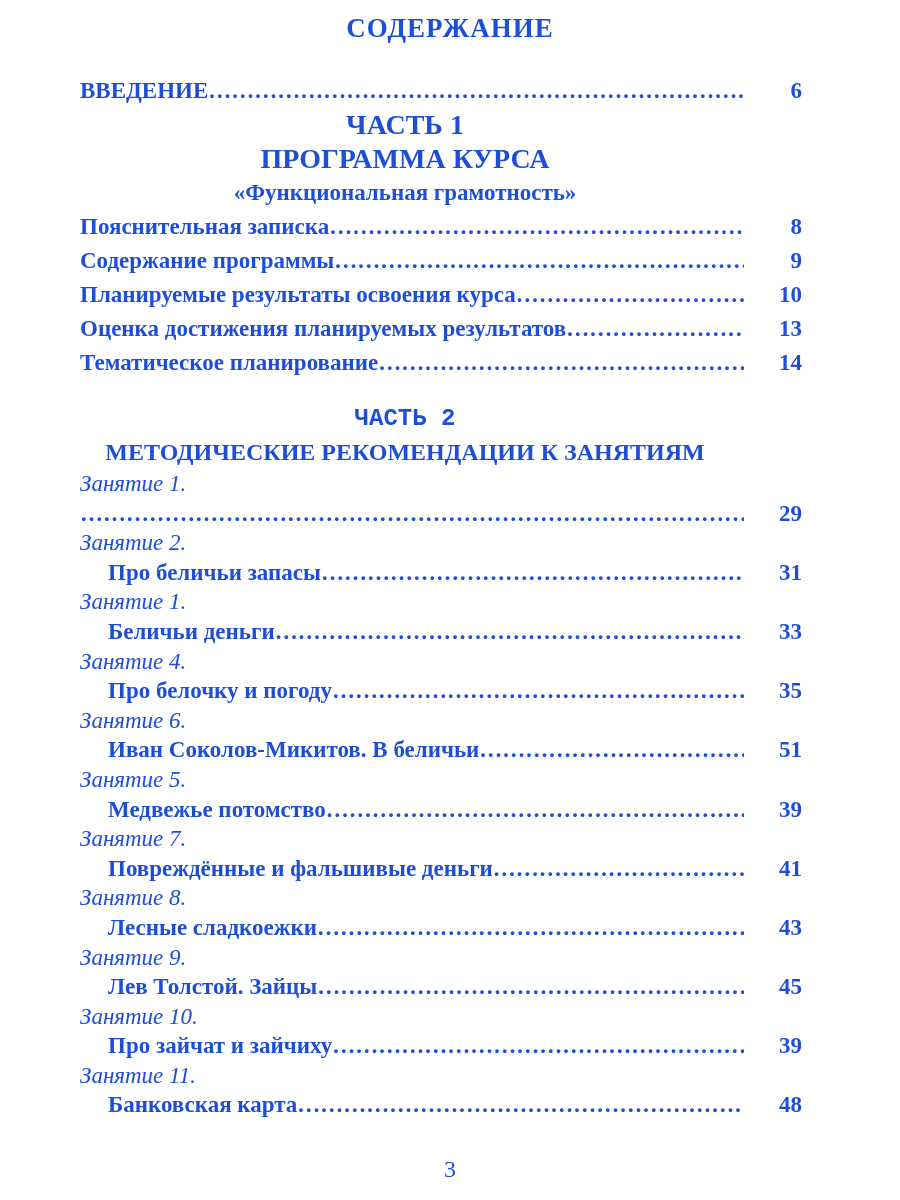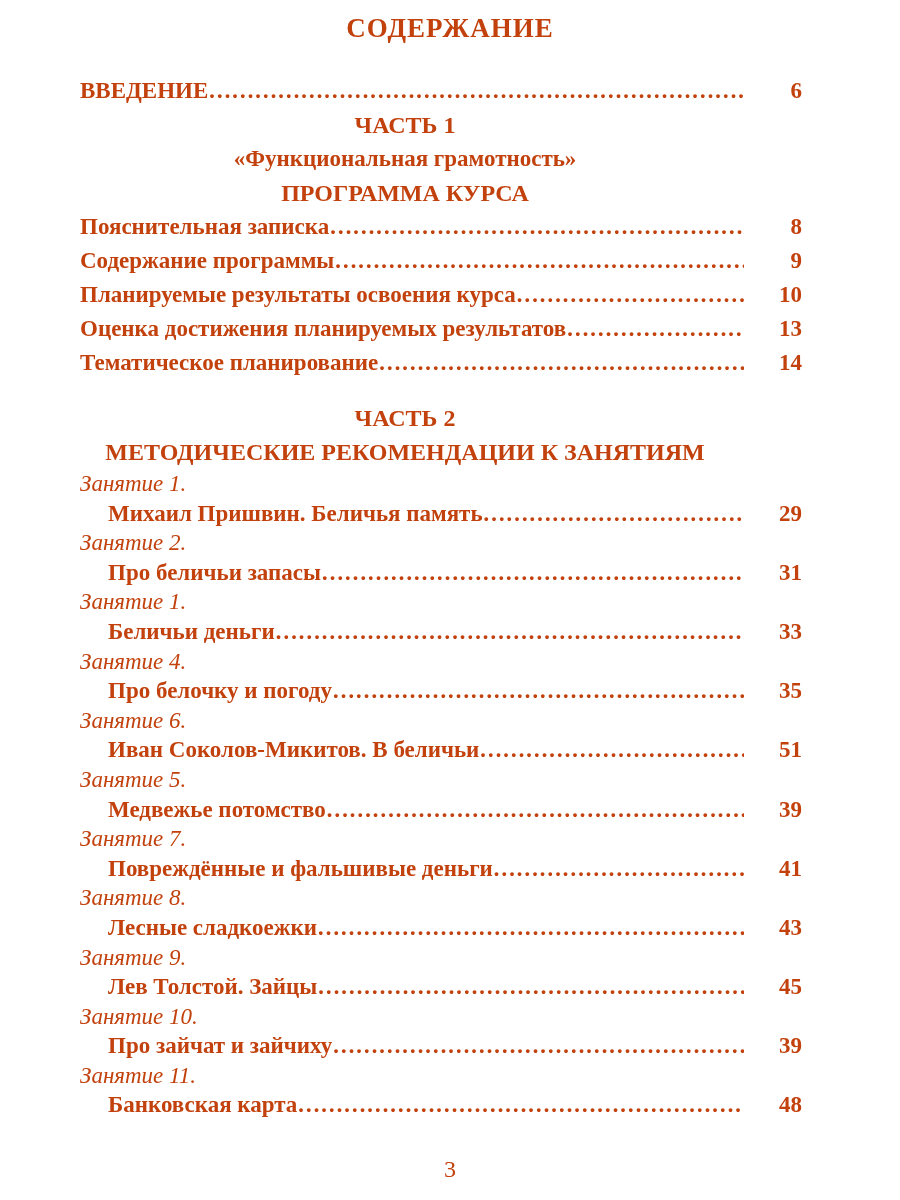--- a/index.html
+++ b/index.html
@@ -1,21 +1,21 @@
 <!DOCTYPE html>
 <html><head>
 <meta charset="utf-8">
 <style>
   html, body { margin: 0; padding: 0; background: #ffffff; }
   .page {
     position: relative;
     width: 900px;
     height: 1200px;
     background: #ffffff;
-    color: #c2410c;
+    color: #1d4ed8;
     font-family: "Liberation Serif", serif;
     overflow: hidden;
   }
   .doc-title {
     padding-top: 12px;
     text-align: center;
     font-size: 27px;
     font-weight: bold;
     letter-spacing: 1px;
     line-height: 32px;
@@ -43,24 +43,24 @@
     flex: none;
     width: 58px;
     text-align: right;
   }
   .intro-row { margin-top: 30px; }
   .center {
     width: 650px;            
     text-align: center;
     font-weight: bold;
   }
-  .part-heading { font-size: 24px; line-height: 34px; }
+  .part-heading { font-size: 28px; line-height: 34px; }
   .sub-heading  { font-size: 23px; line-height: 34px; }
   .part2-block  { margin-top: 22px; }
-  .part2-h1 { font-size: 24px; line-height: 33px; }
+  .part2-h1 { font-size: 24px; line-height: 33px; font-family: Liberation Mono, monospace; }
   .part2-h2 { font-size: 24px; line-height: 34px; }
   .lesson-label {
     font-size: 23px;
     font-style: italic;
     font-weight: normal;
     line-height: 29.6px;
     white-space: nowrap;
   }
   .lesson-row { line-height: 29.6px; }
   .lesson-row .lbl { padding-left: 28px; }
@@ -83,22 +83,22 @@
 
   <div class="content">
 
     <div class="row intro-row">
       <span class="lbl">ВВЕДЕНИЕ</span>
         <span class="leader">…………………………………………………………………………………………………………………………………………………………</span>
       <span class="num">6</span>
     </div>
 
     <div class="center part-heading">ЧАСТЬ 1</div>
+    <div class="center part-heading">ПРОГРАММА КУРСА</div>
     <div class="center sub-heading">«Функциональная грамотность»</div>
-    <div class="center part-heading">ПРОГРАММА КУРСА</div>
 
     <div class="row">
       <span class="lbl">Пояснительная записка</span>
         <span class="leader">…………………………………………………………………………………………………………………………………………………………</span>
       <span class="num">8</span>
     </div>
     <div class="row">
       <span class="lbl">Содержание программы</span>
         <span class="leader">…………………………………………………………………………………………………………………………………………………………</span>
       <span class="num">9</span>
@@ -119,21 +119,20 @@
       <span class="num">14</span>
     </div>
 
     <div class="part2-block">
       <div class="center part2-h1">ЧАСТЬ 2</div>
       <div class="center part2-h2">МЕТОДИЧЕСКИЕ РЕКОМЕНДАЦИИ К ЗАНЯТИЯМ</div>
     </div>
 
     <div class="lesson-label">Занятие 1.</div>
     <div class="row lesson-row">
-      <span class="lbl">Михаил Пришвин. Беличья память</span>
         <span class="leader">…………………………………………………………………………………………………………………………………………………………</span>
       <span class="num">29</span>
     </div>
 
     <div class="lesson-label">Занятие 2.</div>
     <div class="row lesson-row">
       <span class="lbl">Про беличьи запасы</span>
         <span class="leader">…………………………………………………………………………………………………………………………………………………………</span>
       <span class="num">31</span>
     </div>

